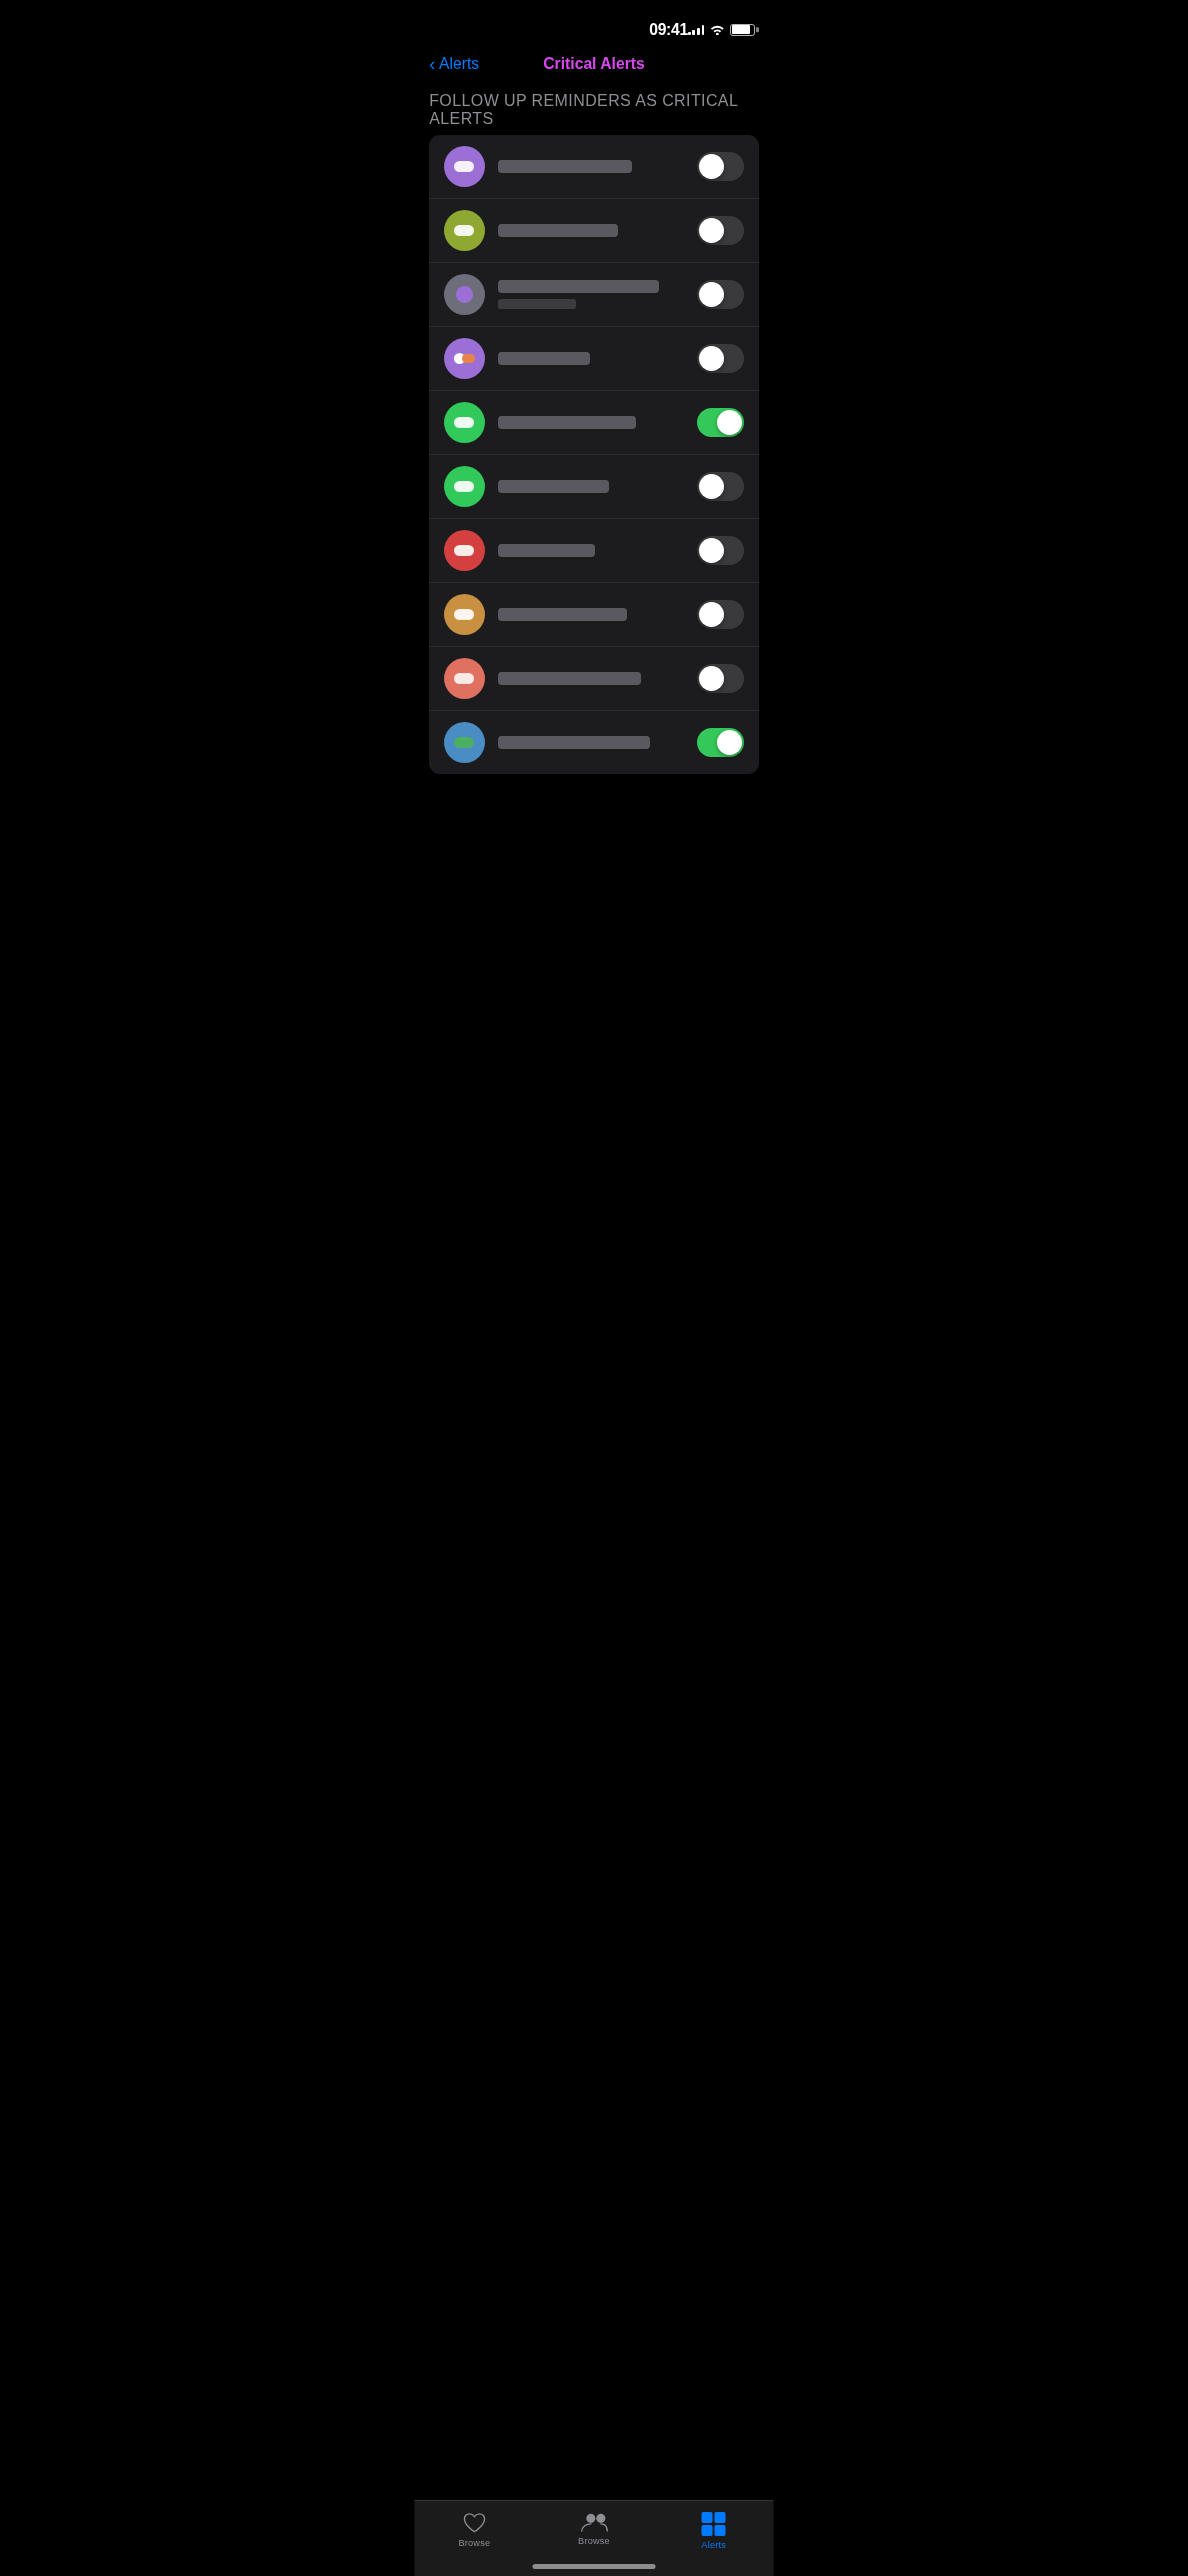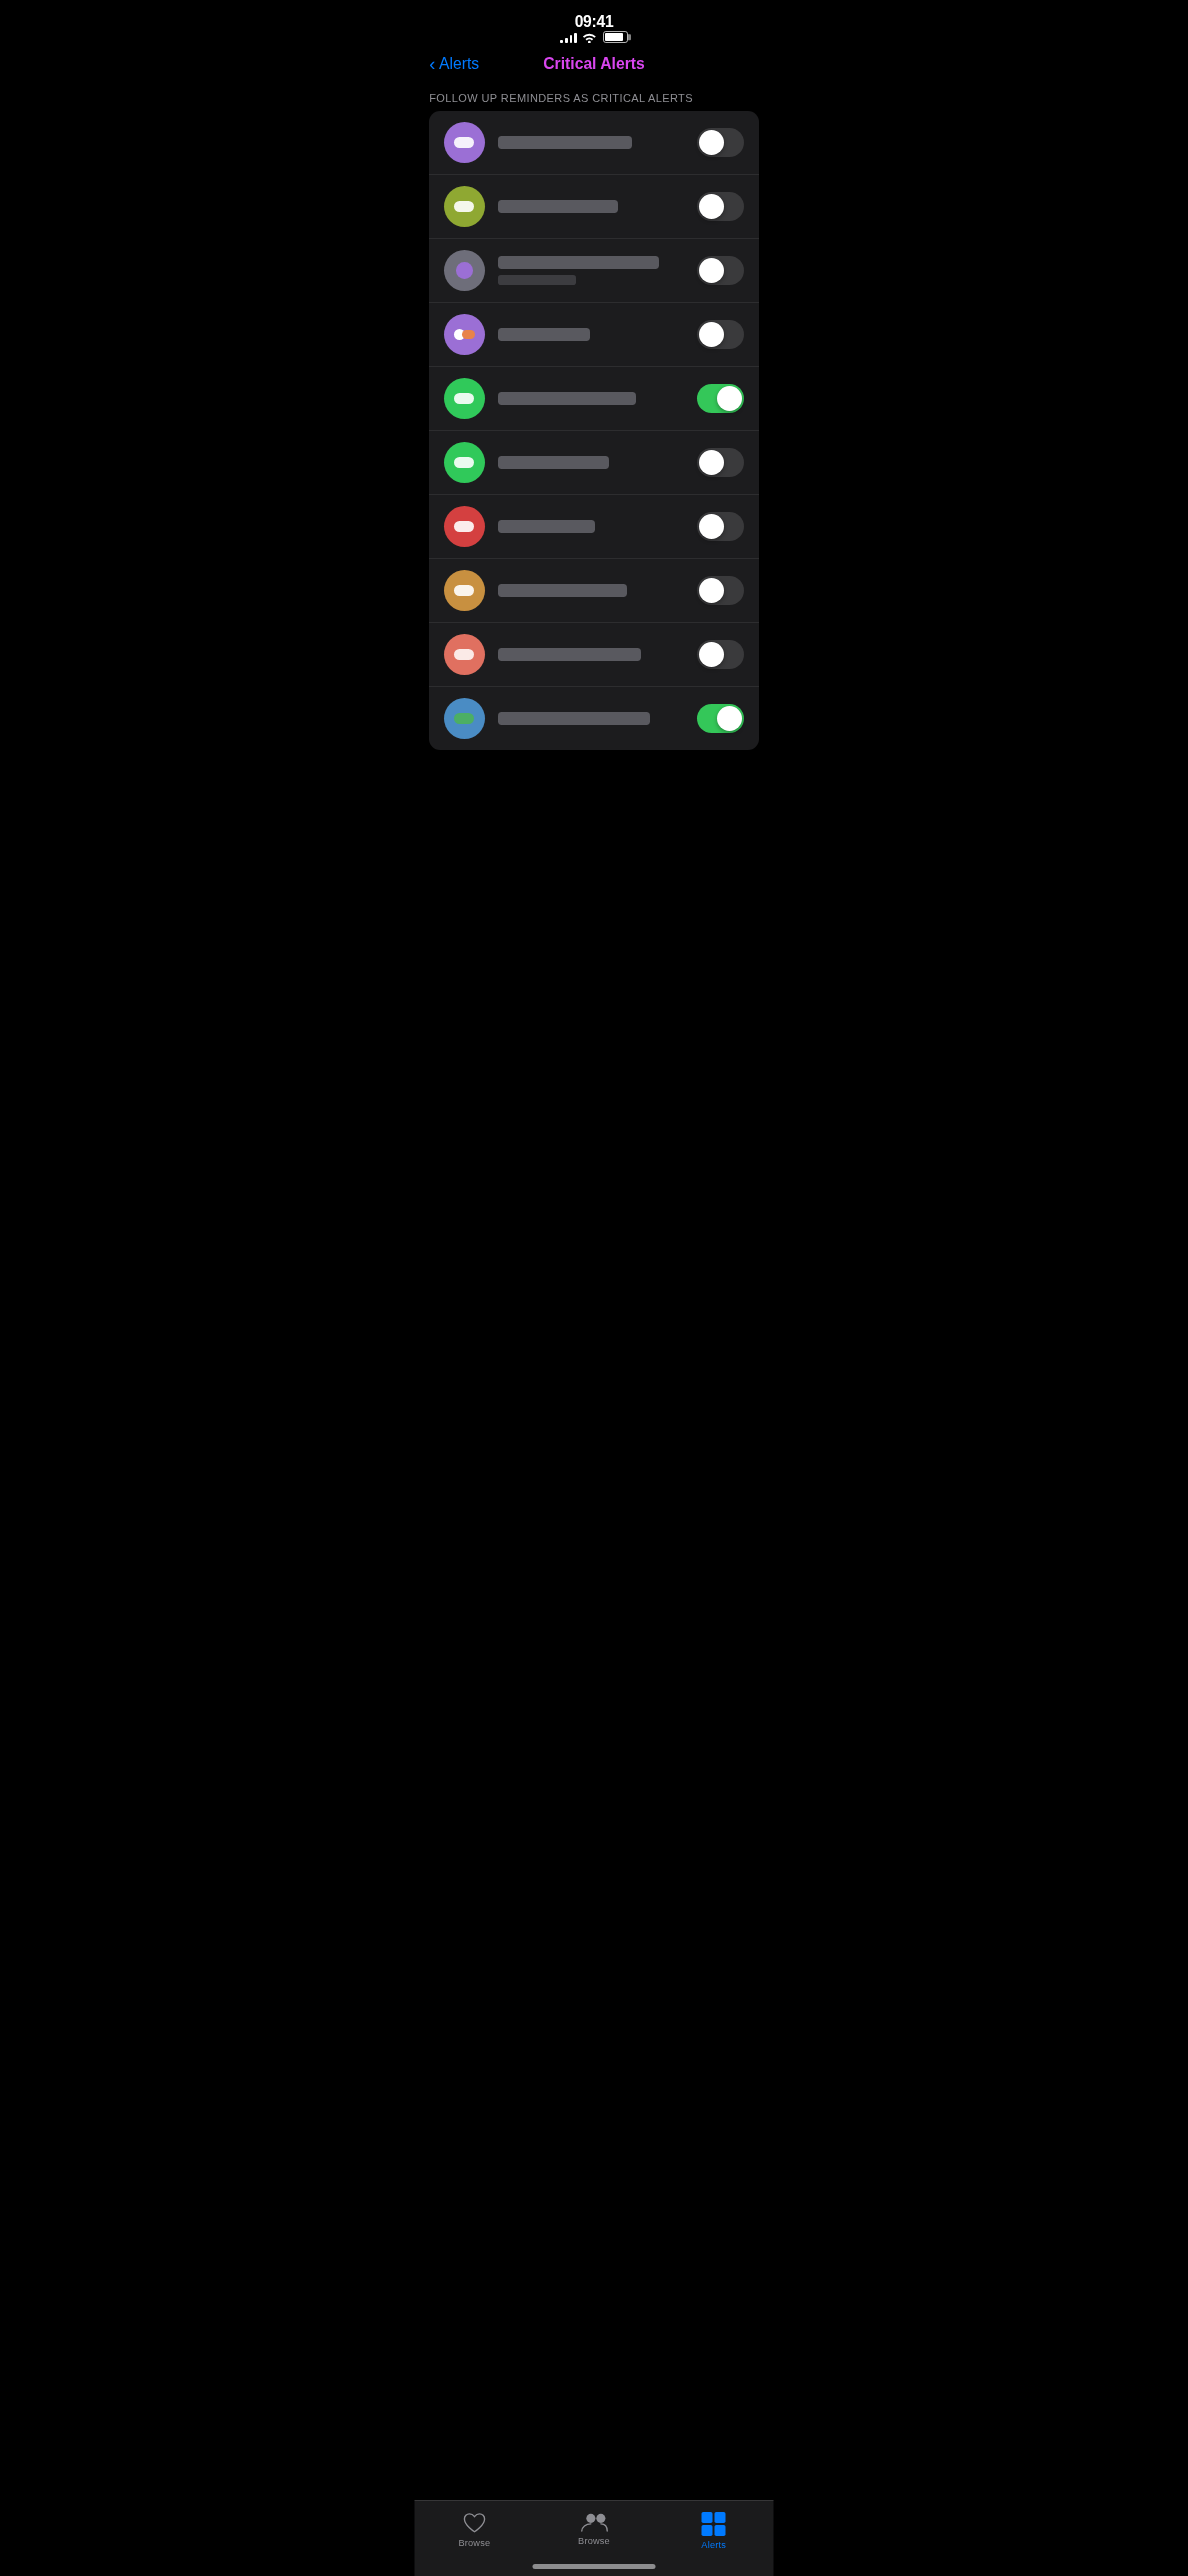--- a/index.html
+++ b/index.html
@@ -11,25 +11,24 @@
       font-family: -apple-system, BlinkMacSystemFont, 'SF Pro Display', 'Helvetica Neue', sans-serif;
       width: 359px;
       min-height: 778px;
       margin: 0 auto;
       position: relative;
       overflow-x: hidden;
     }
 
     .status-bar {
       display: flex;
-      justify-content: flex-start;
+      justify-content: flex-end;
       align-items: center;
       padding: 13px 18.4px 0;
       height: 46px;
-      flex-direction: column;
     }
 
     .status-time {
       font-size: 15.7px;
       font-weight: 600;
       color: #fff;
       letter-spacing: -0.3px;
     }
 
     .status-icons {
@@ -108,21 +107,21 @@
     }
 
     .page-title {
       font-size: 15.7px;
       font-weight: 600;
       color: #d946ef;
       text-align: center;
     }
 
     .section-label {
-      font-size: 11px;
+      font-size: 16px;
       color: #8E8E93;
       letter-spacing: 0.4px;
       padding: 0 14.7px 7.4px 14.7px;
       text-transform: uppercase;
     }
 
     .list-container {
       background: #1C1C1E;
       border-radius: 11px;
       margin: 0 14.7px;

